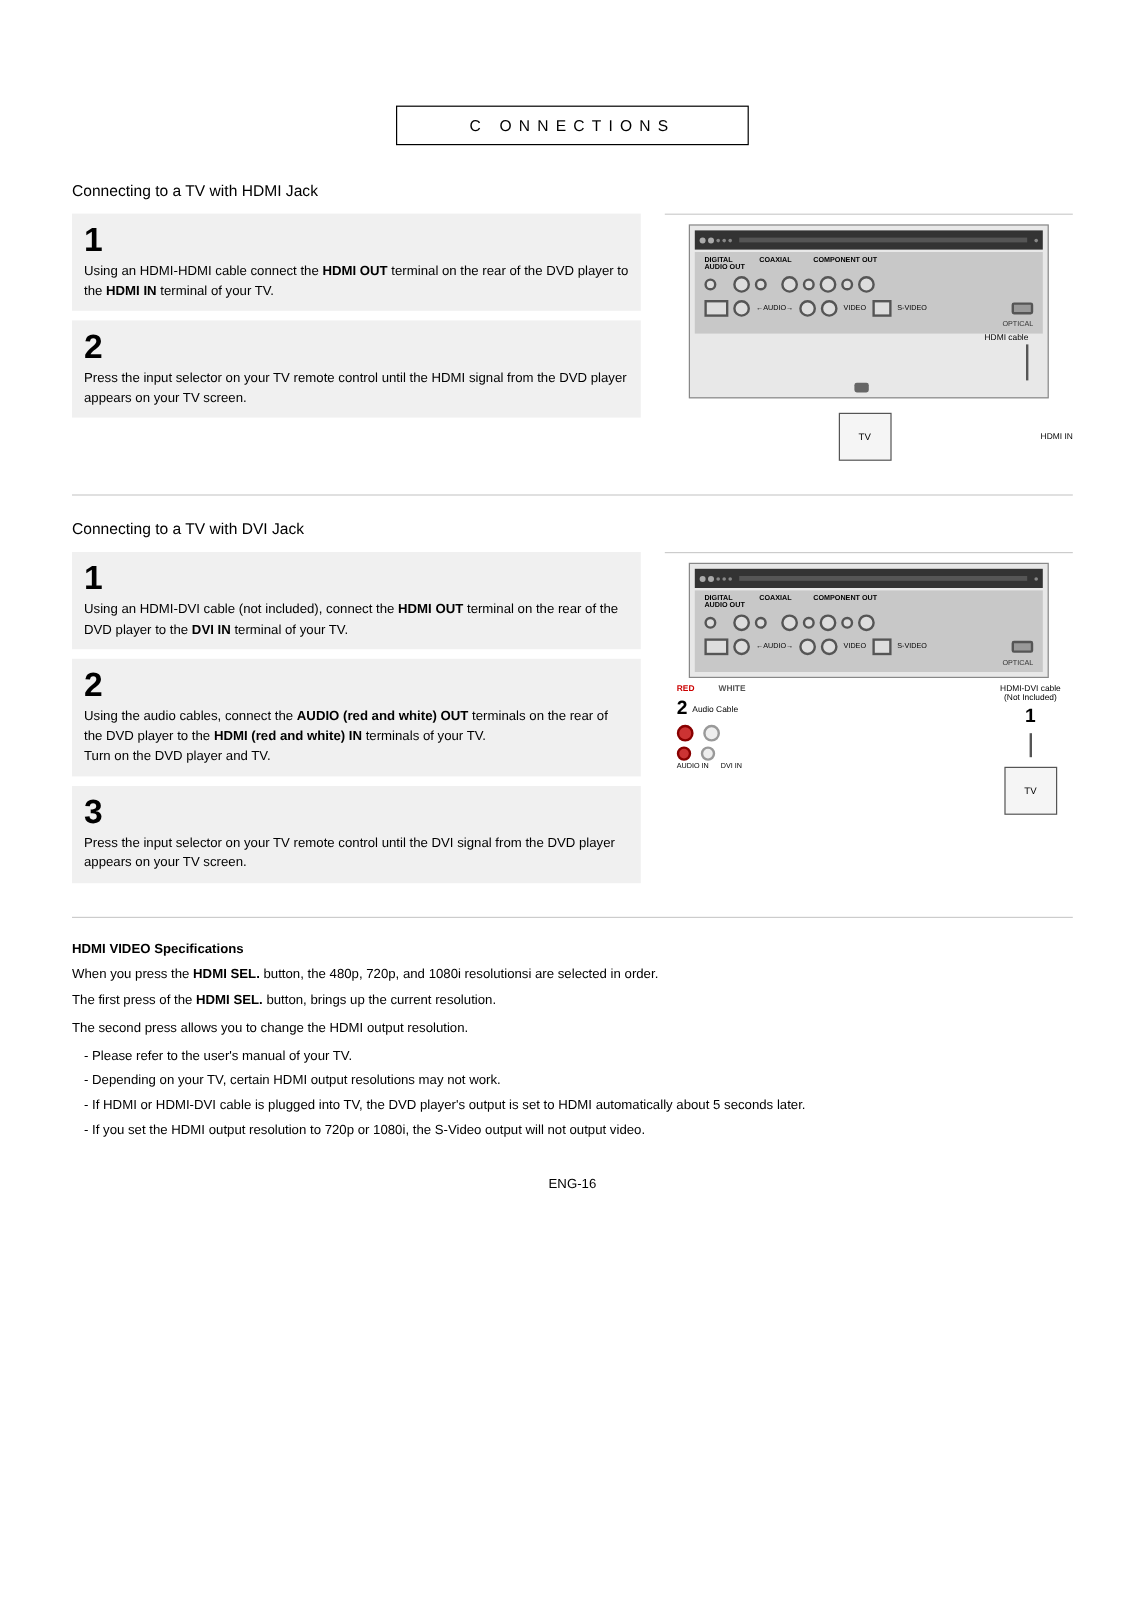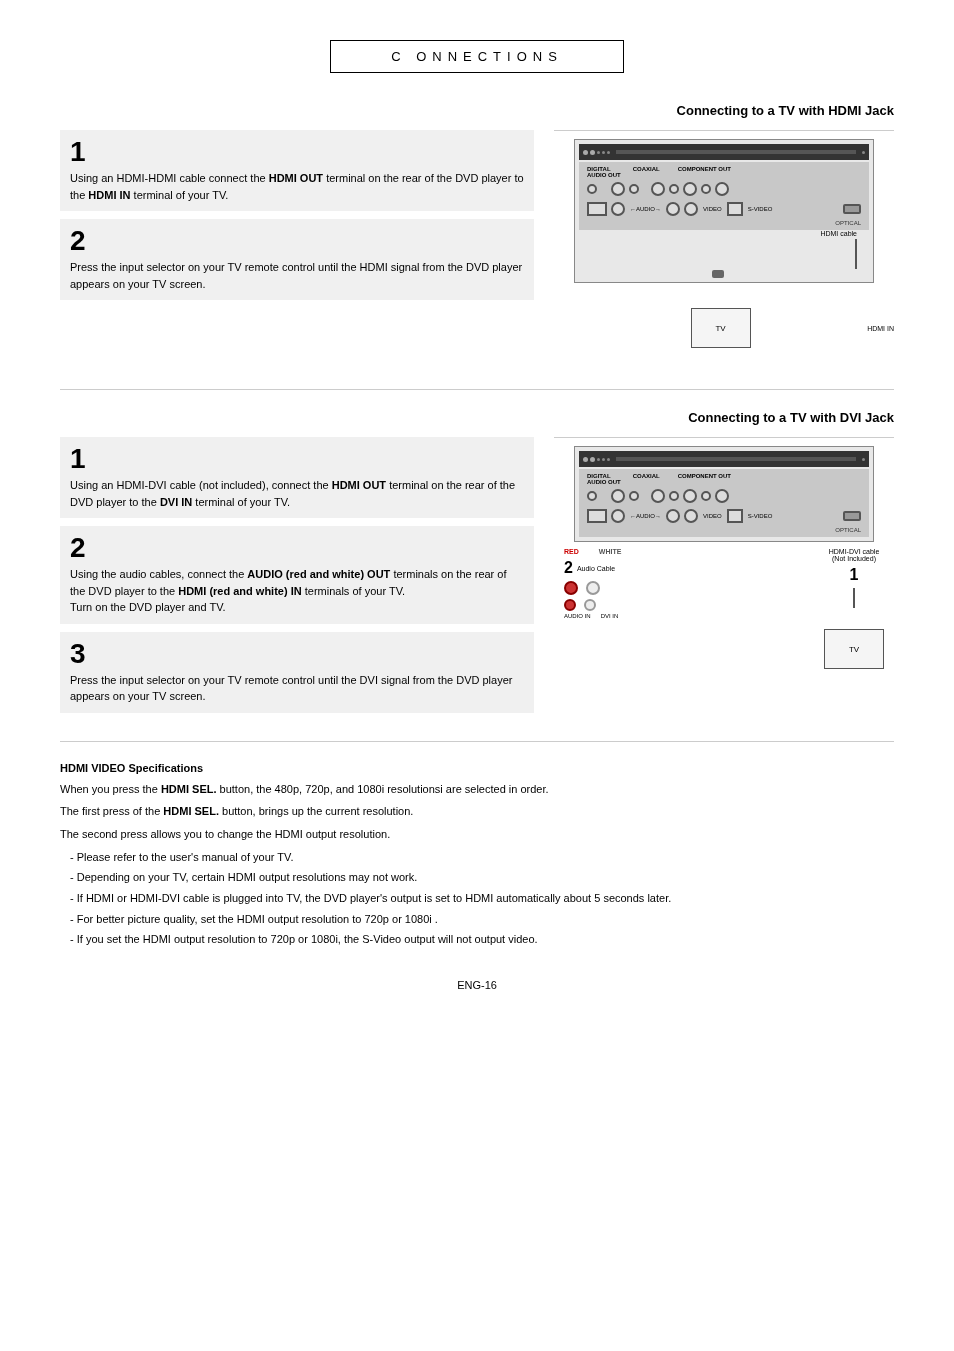--- a/index.html
+++ b/index.html
@@ -17,28 +17,28 @@
       text-align: center;
       margin-bottom: 30px;
     }
     .title-box {
       display: inline-block;
       border: 1px solid #000;
       padding: 8px 60px;
       letter-spacing: 6px;
       font-size: 13px;
       font-variant: small-caps;
+      margin-top: 48px;
     }
 
     .section-title {
-      font-weight: bold;
+      font-weight: normal;
       font-size: 13px;
       margin-bottom: 12px;
       margin-top: 20px;
-      text-align: right;
     }
 
     .section-block {
       display: flex;
       gap: 20px;
       margin-bottom: 8px;
     }
 
     .steps-col {
       flex: 1;
@@ -153,23 +153,23 @@
       width: 18px;
       height: 10px;
       border: 2px solid #555;
       background: #999;
       display: inline-block;
       border-radius: 2px;
     }
 
     .tv-box {
       border: 1px solid #555;
-      width: 60px;
+      width: 44px;
       height: 40px;
-      margin: 21px auto;
+      margin: 8px auto;
       display: flex;
       align-items: center;
       justify-content: center;
       font-size: 8px;
       background: #f5f5f5;
     }
 
     .cable-connector {
       width: 12px;
       height: 8px;
@@ -446,22 +446,19 @@
   <div class="notes-bullet">
     - Please refer to the user's manual of your TV.
   </div>
   <div class="notes-bullet">
     - Depending on your TV, certain HDMI output resolutions may not work.
   </div>
   <div class="notes-bullet">
     - If HDMI or HDMI-DVI cable is plugged into TV, the DVD player's output is set to HDMI automatically about 5 seconds later.
   </div>
   <div class="notes-bullet">
-    - For better picture quality, set the HDMI output resolution to 720p or 1080i .
-  </div>
-  <div class="notes-bullet">
     - If you set the HDMI output resolution to 720p or 1080i, the S-Video output will not output video.
   </div>
 </div>
 
 <div class="page-footer">
   <span>ENG-16</span>
 </div>
 
 </body></html>

